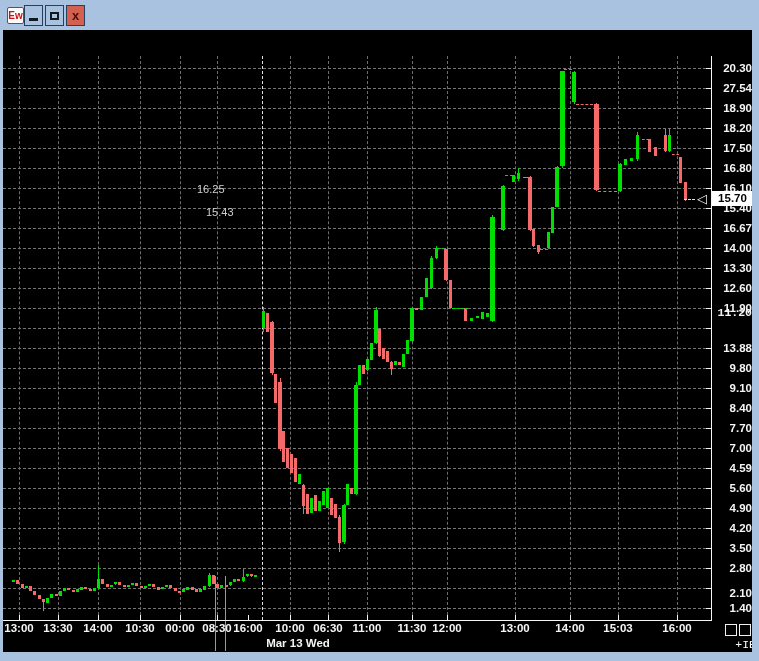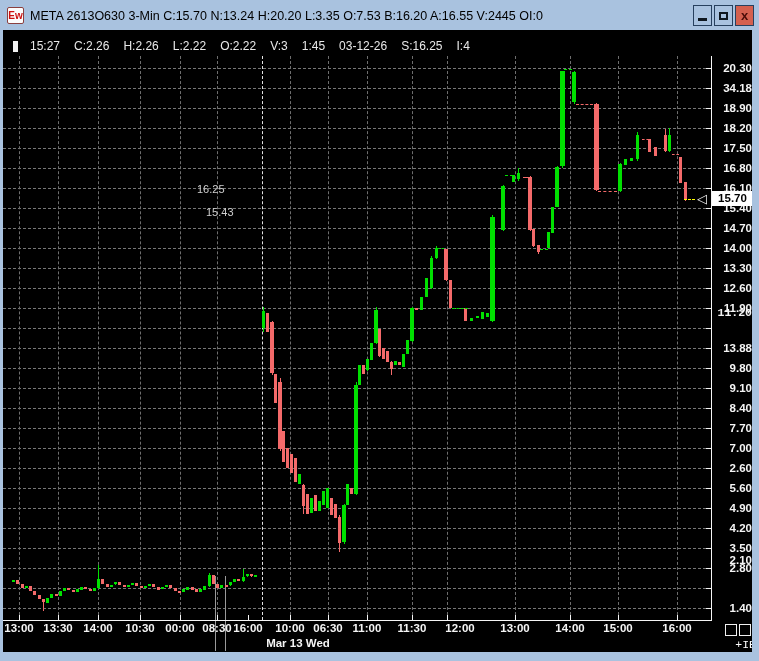--- a/index.html
+++ b/index.html
@@ -45,48 +45,34 @@
 </style>
 </head>
 <body>
 
 <div class="window">
 
   <div class="titlebar">
     <span class="appicon">
       <span>Ew</span>
     </span>
-    <span class="title">META 2613O630 3-Min C:15.70 N:13.24 H:20.20 L:3.35 O:7.53 B:16.20 A:16.55 V:2445 OI:0</span>
     <span class="btns">
       <span class="btn">
           <span class="mingl"></span>
         </span>
       <span class="btn">
           <span class="maxgl"></span>
         </span>
       <span class="btn close">
           <span class="xgl">x</span>
         </span>
     </span>
   </div>
 
   <div class="chart">
-    <div class="status" id="status-bar">
-      <span class="cursor-glyph"></span>
-    <span>15:27</span>
-        <span>C:2.26</span>
-        <span>H:2.26</span>
-        <span>L:2.22</span>
-        <span>O:2.22</span>
-        <span>V:3</span>
-        <span>1:45</span>
-        <span>03-12-26</span>
-        <span>S:16.25</span>
-        <span>I:4</span>
-      </div>
 
     <div id="plot">
 
       <div class="separator" style="left:259px;top:26px;height:564px;"></div>
 
       <div class="crossline" style="left:212px;top:546px;height:75px;"></div>
       <div class="crossline" style="left:222px;top:546px;height:75px;"></div>
 
       <div class="ann" style="left:194px;top:153px;">16.25</div>
       <div class="ann" style="left:203px;top:176px;">15.43</div>
@@ -96,42 +82,42 @@
       <div class="pricebox">15.70</div>
       <div class="daylabel">Mar 13 Wed</div>
       <div class="sqbtn" style="left:722px;"></div>
       <div class="sqbtn" style="left:736px;"></div>
       <div class="iblabel">+IB</div>
     <div class="hgrid" style="left: 0px; top: 38px; width: 708px;"></div>
         <div class="ptick" style="left: 703px; top: 38px;"></div>
         <div class="plabel" style="top: 32px;">20.30</div>
         <div class="hgrid" style="left: 0px; top: 58px; width: 708px;"></div>
         <div class="ptick" style="left: 703px; top: 58px;"></div>
-        <div class="plabel" style="top: 52px;">34.18</div>
+        <div class="plabel" style="top: 52px;">27.54</div>
         <div class="hgrid" style="left: 0px; top: 78px; width: 708px;"></div>
         <div class="ptick" style="left: 703px; top: 78px;"></div>
         <div class="plabel" style="top: 72px;">18.90</div>
         <div class="hgrid" style="left: 0px; top: 98px; width: 708px;"></div>
         <div class="ptick" style="left: 703px; top: 98px;"></div>
         <div class="plabel" style="top: 92px;">18.20</div>
         <div class="hgrid" style="left: 0px; top: 118px; width: 708px;"></div>
         <div class="ptick" style="left: 703px; top: 118px;"></div>
         <div class="plabel" style="top: 112px;">17.50</div>
         <div class="hgrid" style="left: 0px; top: 138px; width: 708px;"></div>
         <div class="ptick" style="left: 703px; top: 138px;"></div>
         <div class="plabel" style="top: 132px;">16.80</div>
         <div class="hgrid" style="left: 0px; top: 158px; width: 708px;"></div>
         <div class="ptick" style="left: 703px; top: 158px;"></div>
         <div class="plabel" style="top: 152px;">16.10</div>
         <div class="hgrid" style="left: 0px; top: 178px; width: 708px;"></div>
         <div class="ptick" style="left: 703px; top: 178px;"></div>
         <div class="plabel" style="top: 172px;">15.40</div>
         <div class="hgrid" style="left: 0px; top: 198px; width: 708px;"></div>
         <div class="ptick" style="left: 703px; top: 198px;"></div>
-        <div class="plabel" style="top: 192px;">14.70</div>
+        <div class="plabel" style="top: 192px;">16.67</div>
         <div class="hgrid" style="left: 0px; top: 218px; width: 708px;"></div>
         <div class="ptick" style="left: 703px; top: 218px;"></div>
         <div class="plabel" style="top: 212px;">14.00</div>
         <div class="hgrid" style="left: 0px; top: 238px; width: 708px;"></div>
         <div class="ptick" style="left: 703px; top: 238px;"></div>
         <div class="plabel" style="top: 232px;">13.30</div>
         <div class="hgrid" style="left: 0px; top: 258px; width: 708px;"></div>
         <div class="ptick" style="left: 703px; top: 258px;"></div>
         <div class="plabel" style="top: 252px;">12.60</div>
         <div class="hgrid" style="left: 0px; top: 278px; width: 708px;"></div>
@@ -153,39 +139,39 @@
         <div class="ptick" style="left: 703px; top: 378px;"></div>
         <div class="plabel" style="top: 372px;">8.40</div>
         <div class="hgrid" style="left: 0px; top: 398px; width: 708px;"></div>
         <div class="ptick" style="left: 703px; top: 398px;"></div>
         <div class="plabel" style="top: 392px;">7.70</div>
         <div class="hgrid" style="left: 0px; top: 418px; width: 708px;"></div>
         <div class="ptick" style="left: 703px; top: 418px;"></div>
         <div class="plabel" style="top: 412px;">7.00</div>
         <div class="hgrid" style="left: 0px; top: 438px; width: 708px;"></div>
         <div class="ptick" style="left: 703px; top: 438px;"></div>
-        <div class="plabel" style="top: 432px;">2.60</div>
+        <div class="plabel" style="top: 432px;">4.59</div>
         <div class="hgrid" style="left: 0px; top: 458px; width: 708px;"></div>
         <div class="ptick" style="left: 703px; top: 458px;"></div>
         <div class="plabel" style="top: 452px;">5.60</div>
         <div class="hgrid" style="left: 0px; top: 478px; width: 708px;"></div>
         <div class="ptick" style="left: 703px; top: 478px;"></div>
         <div class="plabel" style="top: 472px;">4.90</div>
         <div class="hgrid" style="left: 0px; top: 498px; width: 708px;"></div>
         <div class="ptick" style="left: 703px; top: 498px;"></div>
         <div class="plabel" style="top: 492px;">4.20</div>
         <div class="hgrid" style="left: 0px; top: 518px; width: 708px;"></div>
         <div class="ptick" style="left: 703px; top: 518px;"></div>
         <div class="plabel" style="top: 512px;">3.50</div>
         <div class="hgrid" style="left: 0px; top: 538px; width: 708px;"></div>
         <div class="ptick" style="left: 703px; top: 538px;"></div>
         <div class="plabel" style="top: 532px;">2.80</div>
         <div class="hgrid" style="left: 0px; top: 558px; width: 708px;"></div>
         <div class="ptick" style="left: 703px; top: 558px;"></div>
-        <div class="plabel" style="top: 524px;">2.10</div>
+        <div class="plabel" style="top: 557px;">2.10</div>
         <div class="hgrid" style="left: 0px; top: 578px; width: 708px;"></div>
         <div class="ptick" style="left: 703px; top: 578px;"></div>
         <div class="plabel" style="top: 572px;">1.40</div>
         <div class="vgrid" style="left: 16px; top: 26px; height: 564px;"></div>
         <div class="ttick" style="left: 16px; top: 585px;"></div>
         <div class="tlabel" style="left: -5px;">13:00</div>
         <div class="vgrid" style="left: 55px; top: 26px; height: 564px;"></div>
         <div class="ttick" style="left: 55px; top: 585px;"></div>
         <div class="tlabel" style="left: 34px;">13:30</div>
         <div class="vgrid" style="left: 95px; top: 26px; height: 564px;"></div>
@@ -209,30 +195,30 @@
         <div class="ttick" style="left: 325px; top: 585px;"></div>
         <div class="tlabel" style="left: 304px;">06:30</div>
         <div class="vgrid" style="left: 364px; top: 26px; height: 564px;"></div>
         <div class="ttick" style="left: 364px; top: 585px;"></div>
         <div class="tlabel" style="left: 343px;">11:00</div>
         <div class="vgrid" style="left: 409px; top: 26px; height: 564px;"></div>
         <div class="ttick" style="left: 409px; top: 585px;"></div>
         <div class="tlabel" style="left: 388px;">11:30</div>
         <div class="vgrid" style="left: 444px; top: 26px; height: 564px;"></div>
         <div class="ttick" style="left: 444px; top: 585px;"></div>
-        <div class="tlabel" style="left: 436px;">12:00</div>
+        <div class="tlabel" style="left: 423px;">12:00</div>
         <div class="vgrid" style="left: 512px; top: 26px; height: 564px;"></div>
         <div class="ttick" style="left: 512px; top: 585px;"></div>
         <div class="tlabel" style="left: 491px;">13:00</div>
         <div class="vgrid" style="left: 567px; top: 26px; height: 564px;"></div>
         <div class="ttick" style="left: 567px; top: 585px;"></div>
         <div class="tlabel" style="left: 546px;">14:00</div>
         <div class="vgrid" style="left: 615px; top: 26px; height: 564px;"></div>
         <div class="ttick" style="left: 615px; top: 585px;"></div>
-        <div class="tlabel" style="left: 594px;">15:00</div>
+        <div class="tlabel" style="left: 594px;">15:03</div>
         <div class="vgrid" style="left: 674px; top: 26px; height: 564px;"></div>
         <div class="ttick" style="left: 674px; top: 585px;"></div>
         <div class="tlabel" style="left: 653px;">16:00</div>
         <div class="axisline-v" style="left: 708px; top: 26px; height: 564px;"></div>
         <div class="axisline-h" style="left: 0px; top: 590px; width: 709px;"></div>
         <div class="wick" style="left: 10px; top: 550px; height: 2px; background: rgb(0, 224, 0);"></div>
         <div class="body" style="left: 9px; top: 550px; width: 3px; height: 2px; background: rgb(0, 224, 0);"></div>
         <div class="wick" style="left: 14px; top: 550px; height: 4px; background: rgb(244, 106, 106);"></div>
         <div class="body" style="left: 13px; top: 550px; width: 3px; height: 4px; background: rgb(244, 106, 106);"></div>
         <div class="wick" style="left: 19px; top: 554px; height: 4px; background: rgb(244, 106, 106);"></div>

